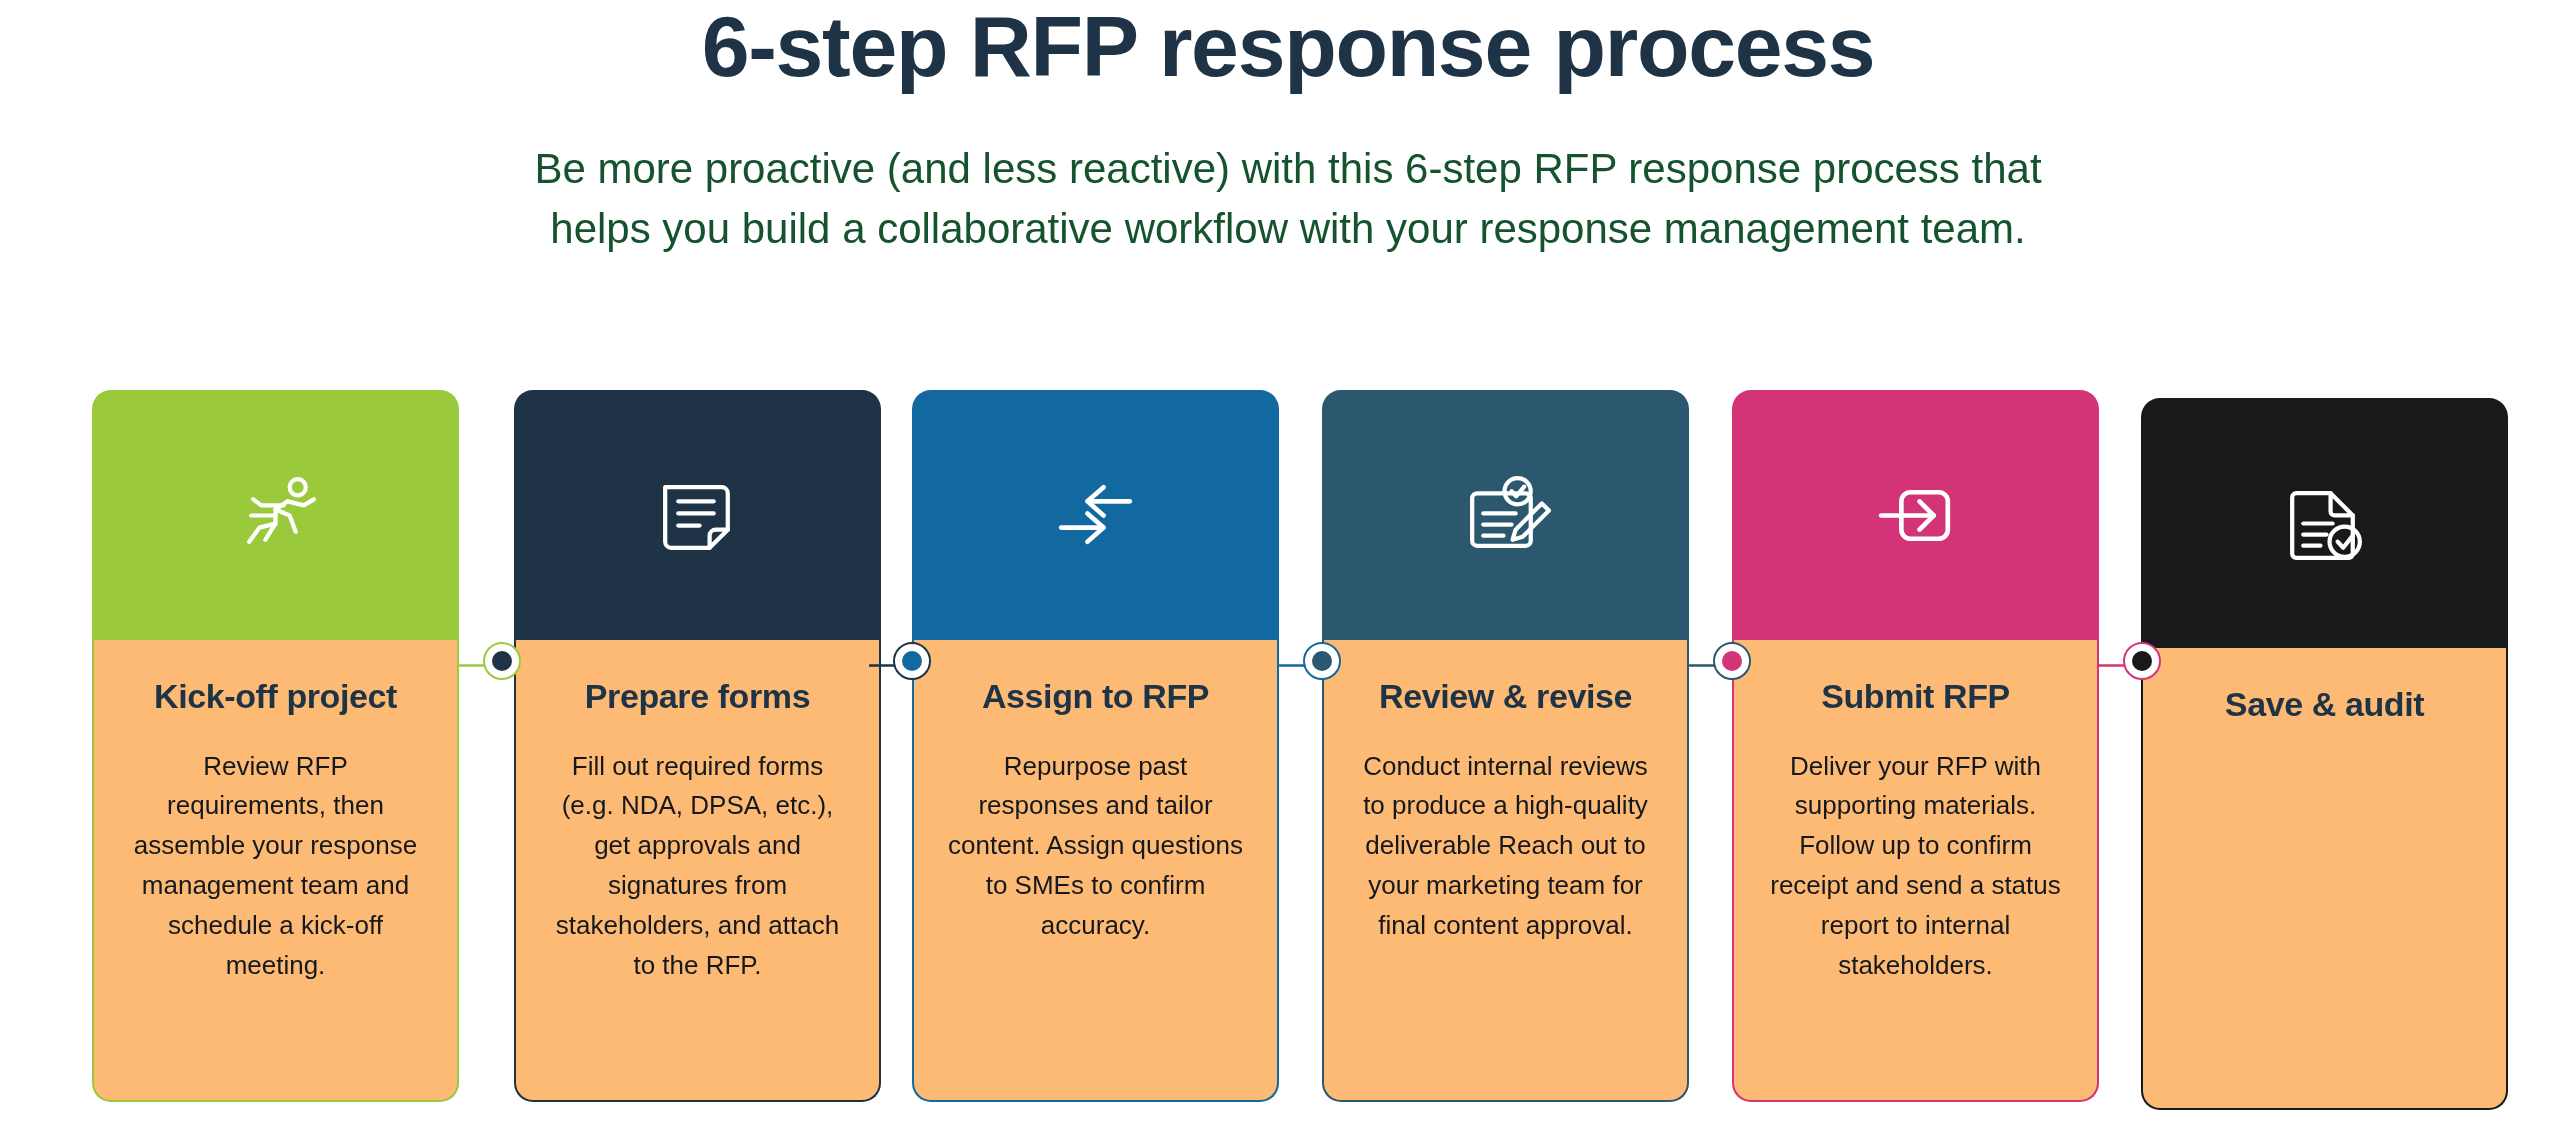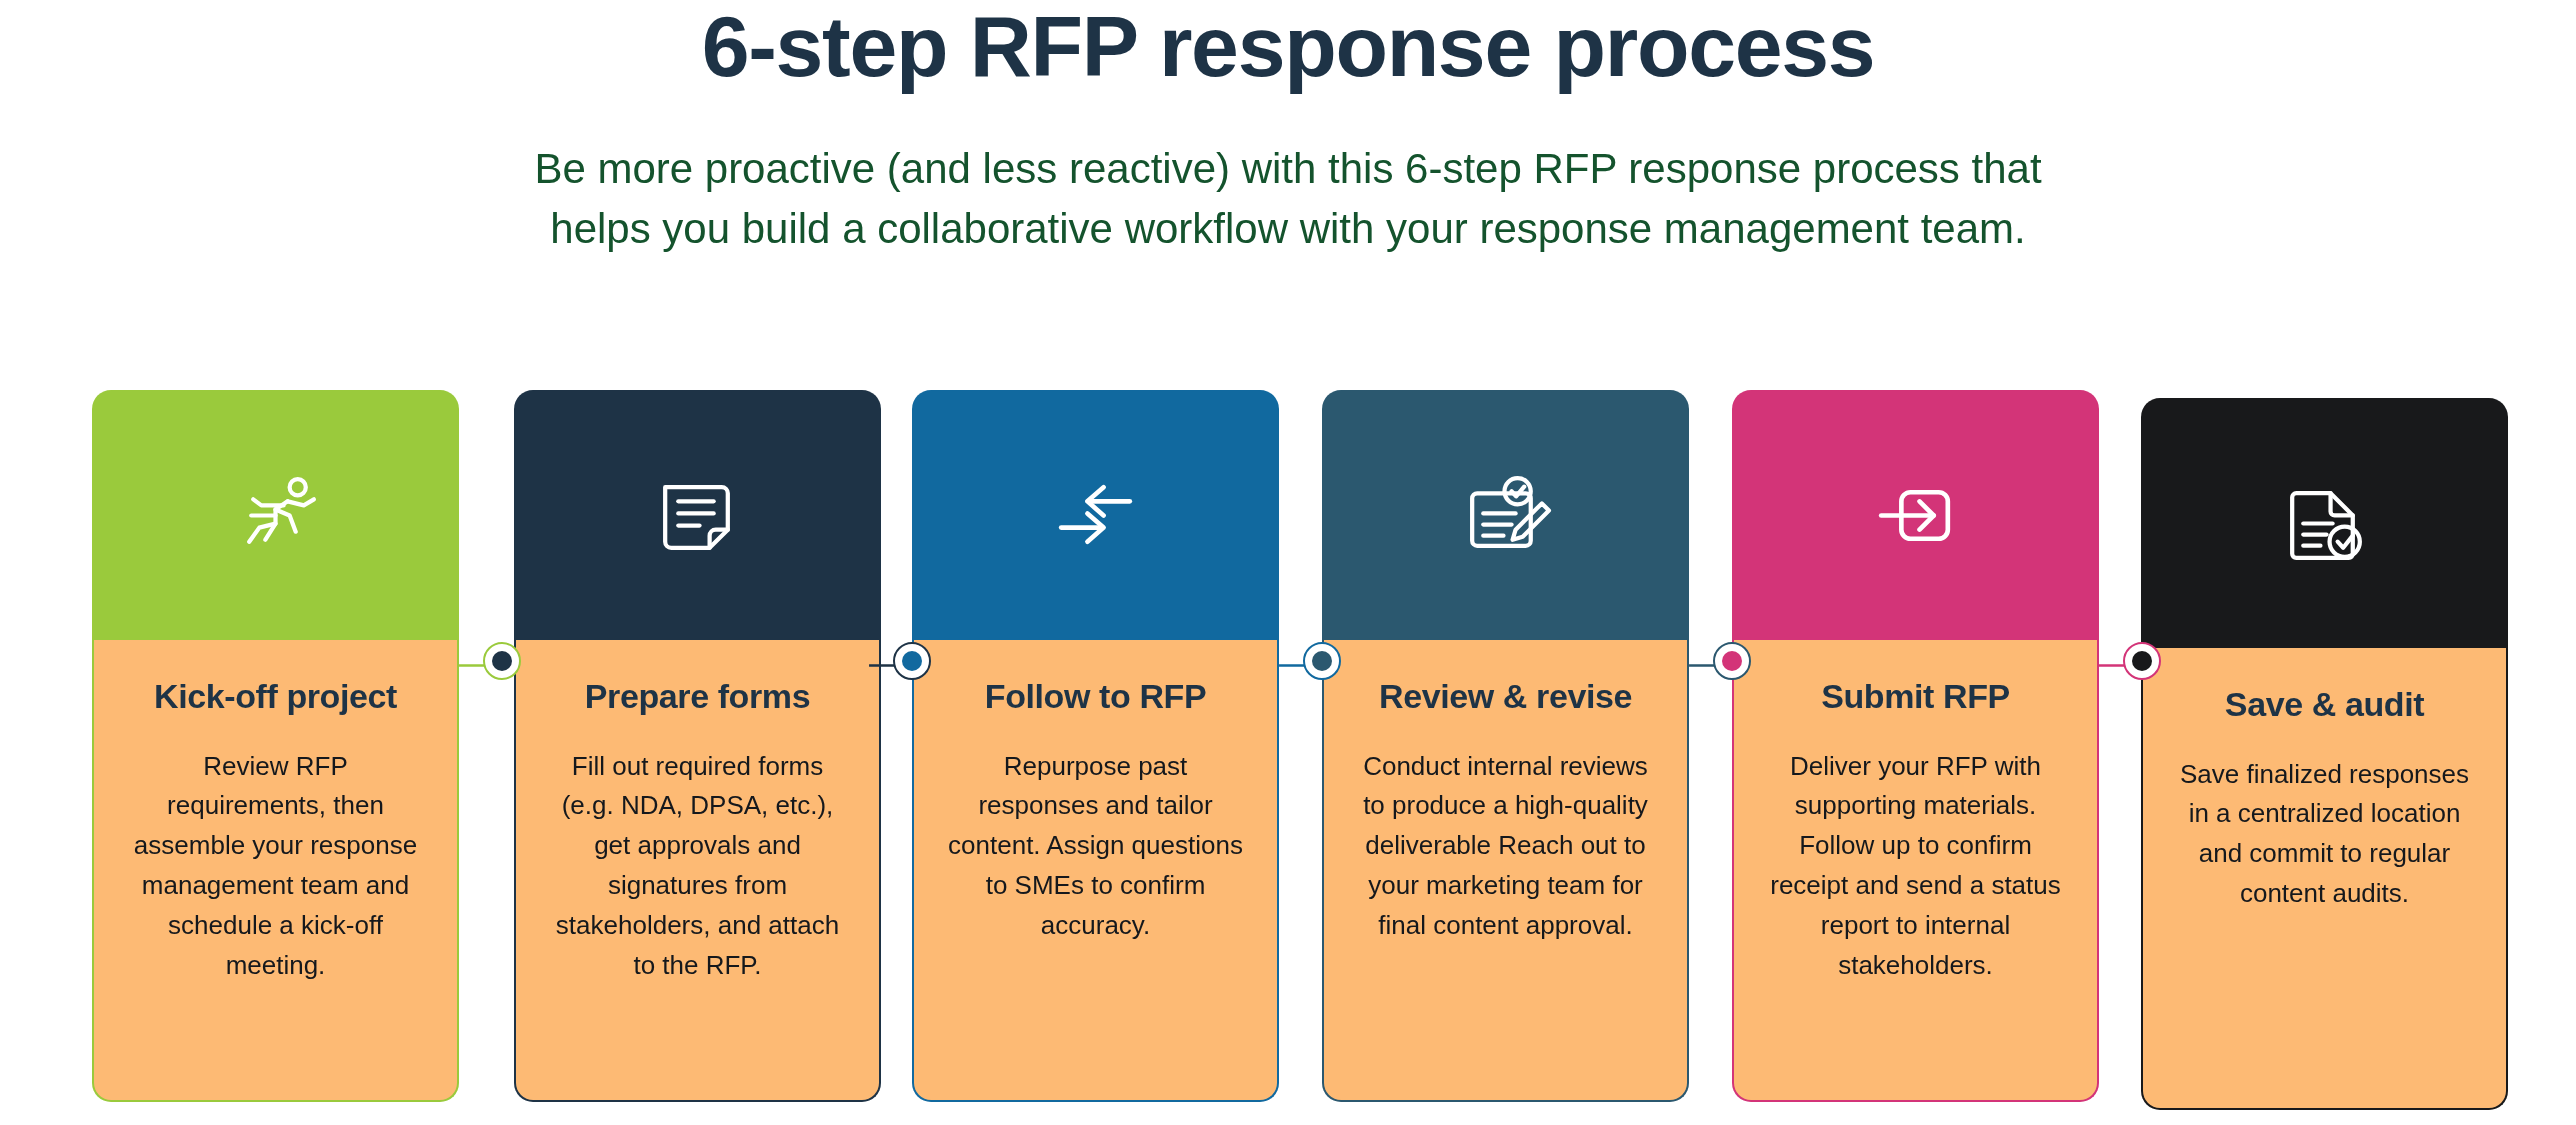--- a/index.html
+++ b/index.html
@@ -206,21 +206,21 @@
           <span>
     <svg viewBox="0 0 100 100" fill="none" stroke="#fff" stroke-width="4.6" stroke-linecap="round" stroke-linejoin="round">
       <path d="M84 36 H44"></path>
       <path d="M58 22 L42 36 L58 50"></path>
       <path d="M16 62 H56"></path>
       <path d="M42 48 L58 62 L42 76"></path>
     </svg>
           </span>
         </div>
         <div class="card-body" style="border-color: rgb(17, 105, 159);">
-          <div class="card-title">Follow to RFP</div>
+          <div class="card-title">Assign to RFP</div>
           <div class="card-desc">Repurpose past responses and tailor content. Assign questions to SMEs to confirm accuracy.</div>
         </div>
       </div>
       <div class="connector" style="left: 777px; width: 43px;">
         <svg width="43" height="712" viewBox="0 0 64 1062">
           <path d="M0 411 H44 V403" fill="none" stroke="#1E3346" stroke-width="3.5"></path>
         </svg>
       </div>
       <div class="dot" style="left: 801px; top: 252px; border-color: rgb(30, 51, 70);">
         <i style="background: rgb(17, 105, 159);"></i>
@@ -284,21 +284,20 @@
       <path d="M29 50 H58"></path>
       <path d="M29 61 H52"></path>
       <path d="M29 72 H46"></path>
       <circle cx="70" cy="68" r="15"></circle>
       <path d="M63 68 L68.5 74 L78 62"></path>
     </svg>
           </span>
         </div>
         <div class="card-body" style="border-color: rgb(24, 25, 27);">
           <div class="card-title">Save &amp; audit</div>
-          <div class="card-desc">Save finalized responses in a centralized location and commit to regular content audits.</div>
         </div>
       </div>
       <div class="connector" style="left: 2006px; width: 43px;">
         <svg width="43" height="712" viewBox="0 0 64 1062">
           <path d="M0 411 H44 V403" fill="none" stroke="#D33478" stroke-width="3.5"></path>
         </svg>
       </div>
       <div class="dot" style="left: 2031px; top: 252px; border-color: rgb(211, 52, 120);">
         <i style="background: rgb(24, 25, 27);"></i>
       </div>

